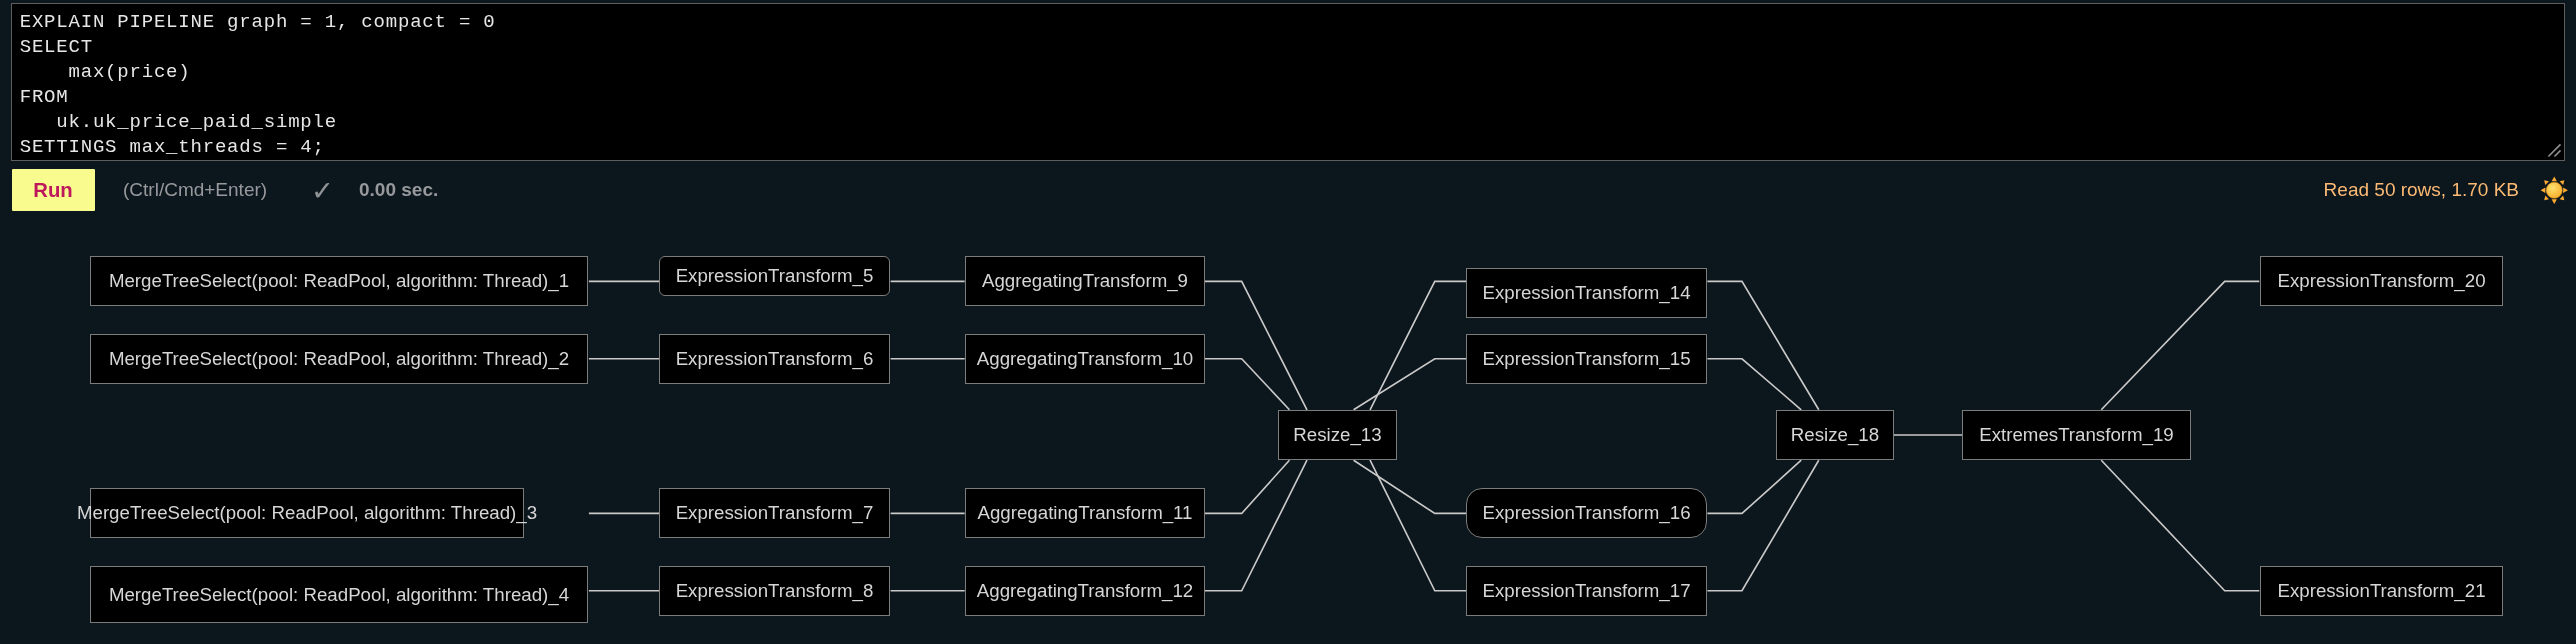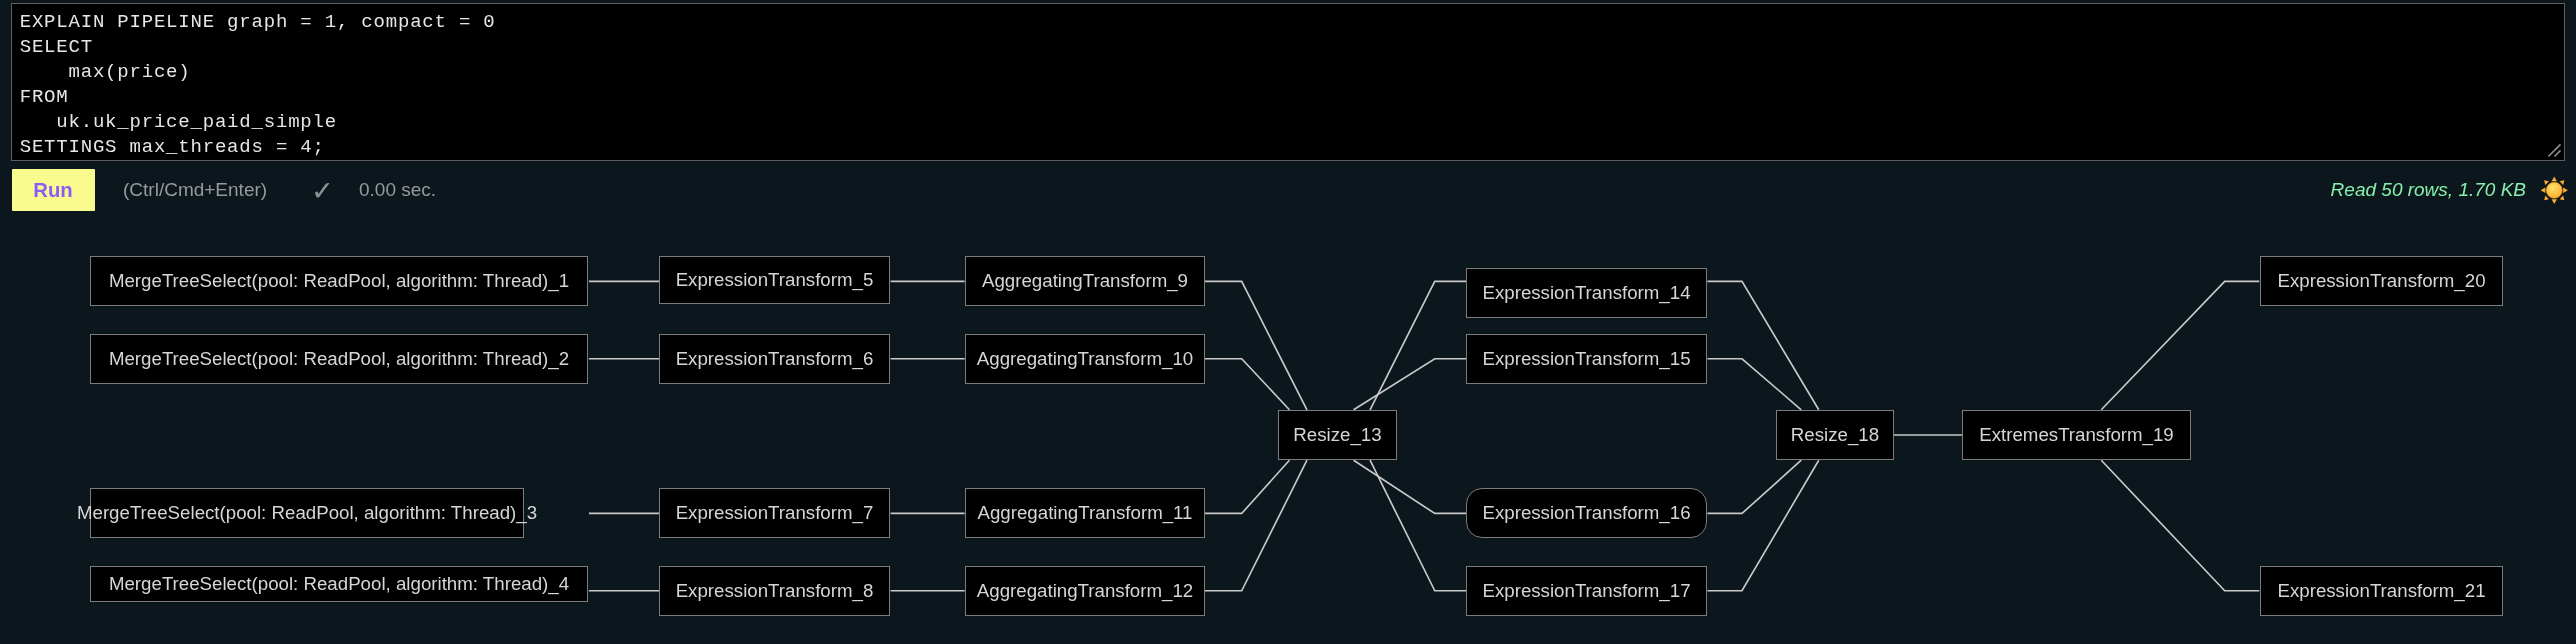--- a/index.html
+++ b/index.html
@@ -21,27 +21,27 @@
     font-size:19px;line-height:25px;letter-spacing:0.8px;
     padding:5.5px 7.7px;resize:none;overflow:hidden;white-space:pre;outline:none;
   }
   .grip{position:absolute;right:2.7px;bottom:2.7px;width:18.7px;height:18.7px;}
   .grip line{stroke:#8f8f8f;stroke-width:3;}
 
   
   .toolbar-item{position:absolute;top:169px;height:42px;display:flex;align-items:center;}
   .run-btn{
     left:11.5px;width:83px;justify-content:center;
-    background:var(--accent);color:#8b5cf6;border:none;border-radius:1.1px;
+    background:var(--accent);color:#be185d;border:none;border-radius:1.1px;
     font-family:"Liberation Sans",sans-serif;font-size:20.3px;font-weight:bold;cursor:pointer;
   }
   .hint{left:123px;font-size:19px;color:var(--gray-text);}
   .check{left:311px;font-size:27.4px;color:#8f9295;font-family:"DejaVu Sans",sans-serif;}
-  .elapsed{left:359px;font-size:19px;color:var(--gray-text);}
-  .stats{right:50px;font-size:19px;color:#86efac;font-style:italic;}
+  .elapsed{left:359px;font-size:19px;color:var(--gray-text);font-weight:bold;}
+  .stats{right:57px;font-size:19px;color:#fdba74;}
   .sun-wrap{right:7.7px;width:28.5px;cursor:pointer;}
 
   
   .graph{position:absolute;left:8px;top:0;width:2576px;height:644px;}
   svg.edges{position:absolute;left:0;top:0;}
   svg.edges polyline{fill:none;stroke:var(--edge);stroke-width:3;}
   .node{
     position:absolute;background:var(--node-bg);border:1.6px solid var(--node-border);
     color:var(--node-text);font-size:18.7px;white-space:nowrap;
     display:flex;align-items:center;justify-content:center;
@@ -112,22 +112,22 @@
       <polyline points="3097,654 3160,654 3268,747"></polyline>
       <polyline points="3097,936 3160,936 3268,839"></polyline>
       <polyline points="3097,1077 3160,1077 3300,839"></polyline>
       <polyline points="3437,793 3561,793"></polyline>
       <polyline points="3815,747 4040,513 4103,513"></polyline>
       <polyline points="3815,839 4040,1077 4103,1077"></polyline>
     </svg>
 <div class="node" style="left: 82px; top: 256px; width: 498px; height: 50px;">MergeTreeSelect(pool: ReadPool, algorithm: Thread)_1</div>
     <div class="node" style="left: 82px; top: 334px; width: 498px; height: 50px;">MergeTreeSelect(pool: ReadPool, algorithm: Thread)_2</div>
     <div class="node" style="left: 82px; top: 488px; width: 434px; height: 50px;">MergeTreeSelect(pool: ReadPool, algorithm: Thread)_3</div>
-    <div class="node" style="left: 82px; top: 566px; width: 498px; height: 36px;">MergeTreeSelect(pool: ReadPool, algorithm: Thread)_4</div>
-    <div class="node" style="left: 651px; top: 256px; width: 231px; height: 48px;">ExpressionTransform_5</div>
+    <div class="node" style="left: 82px; top: 566px; width: 498px; height: 57px;">MergeTreeSelect(pool: ReadPool, algorithm: Thread)_4</div>
+    <div class="node" style="left: 651px; top: 256px; width: 231px; height: 40px; border-radius: 6px;">ExpressionTransform_5</div>
     <div class="node" style="left: 651px; top: 334px; width: 231px; height: 50px;">ExpressionTransform_6</div>
     <div class="node" style="left: 651px; top: 488px; width: 231px; height: 50px;">ExpressionTransform_7</div>
     <div class="node" style="left: 651px; top: 566px; width: 231px; height: 50px;">ExpressionTransform_8</div>
     <div class="node" style="left: 957px; top: 256px; width: 240px; height: 50px;">AggregatingTransform_9</div>
     <div class="node" style="left: 957px; top: 334px; width: 240px; height: 50px;">AggregatingTransform_10</div>
     <div class="node" style="left: 957px; top: 488px; width: 240px; height: 50px;">AggregatingTransform_11</div>
     <div class="node" style="left: 957px; top: 566px; width: 240px; height: 50px;">AggregatingTransform_12</div>
     <div class="node" style="left: 1270px; top: 410px; width: 119px; height: 50px;">Resize_13</div>
     <div class="node" style="left: 1458px; top: 256px; width: 241px; height: 50px; margin-top: 12px;">ExpressionTransform_14</div>
     <div class="node" style="left: 1458px; top: 334px; width: 241px; height: 50px;">ExpressionTransform_15</div>

